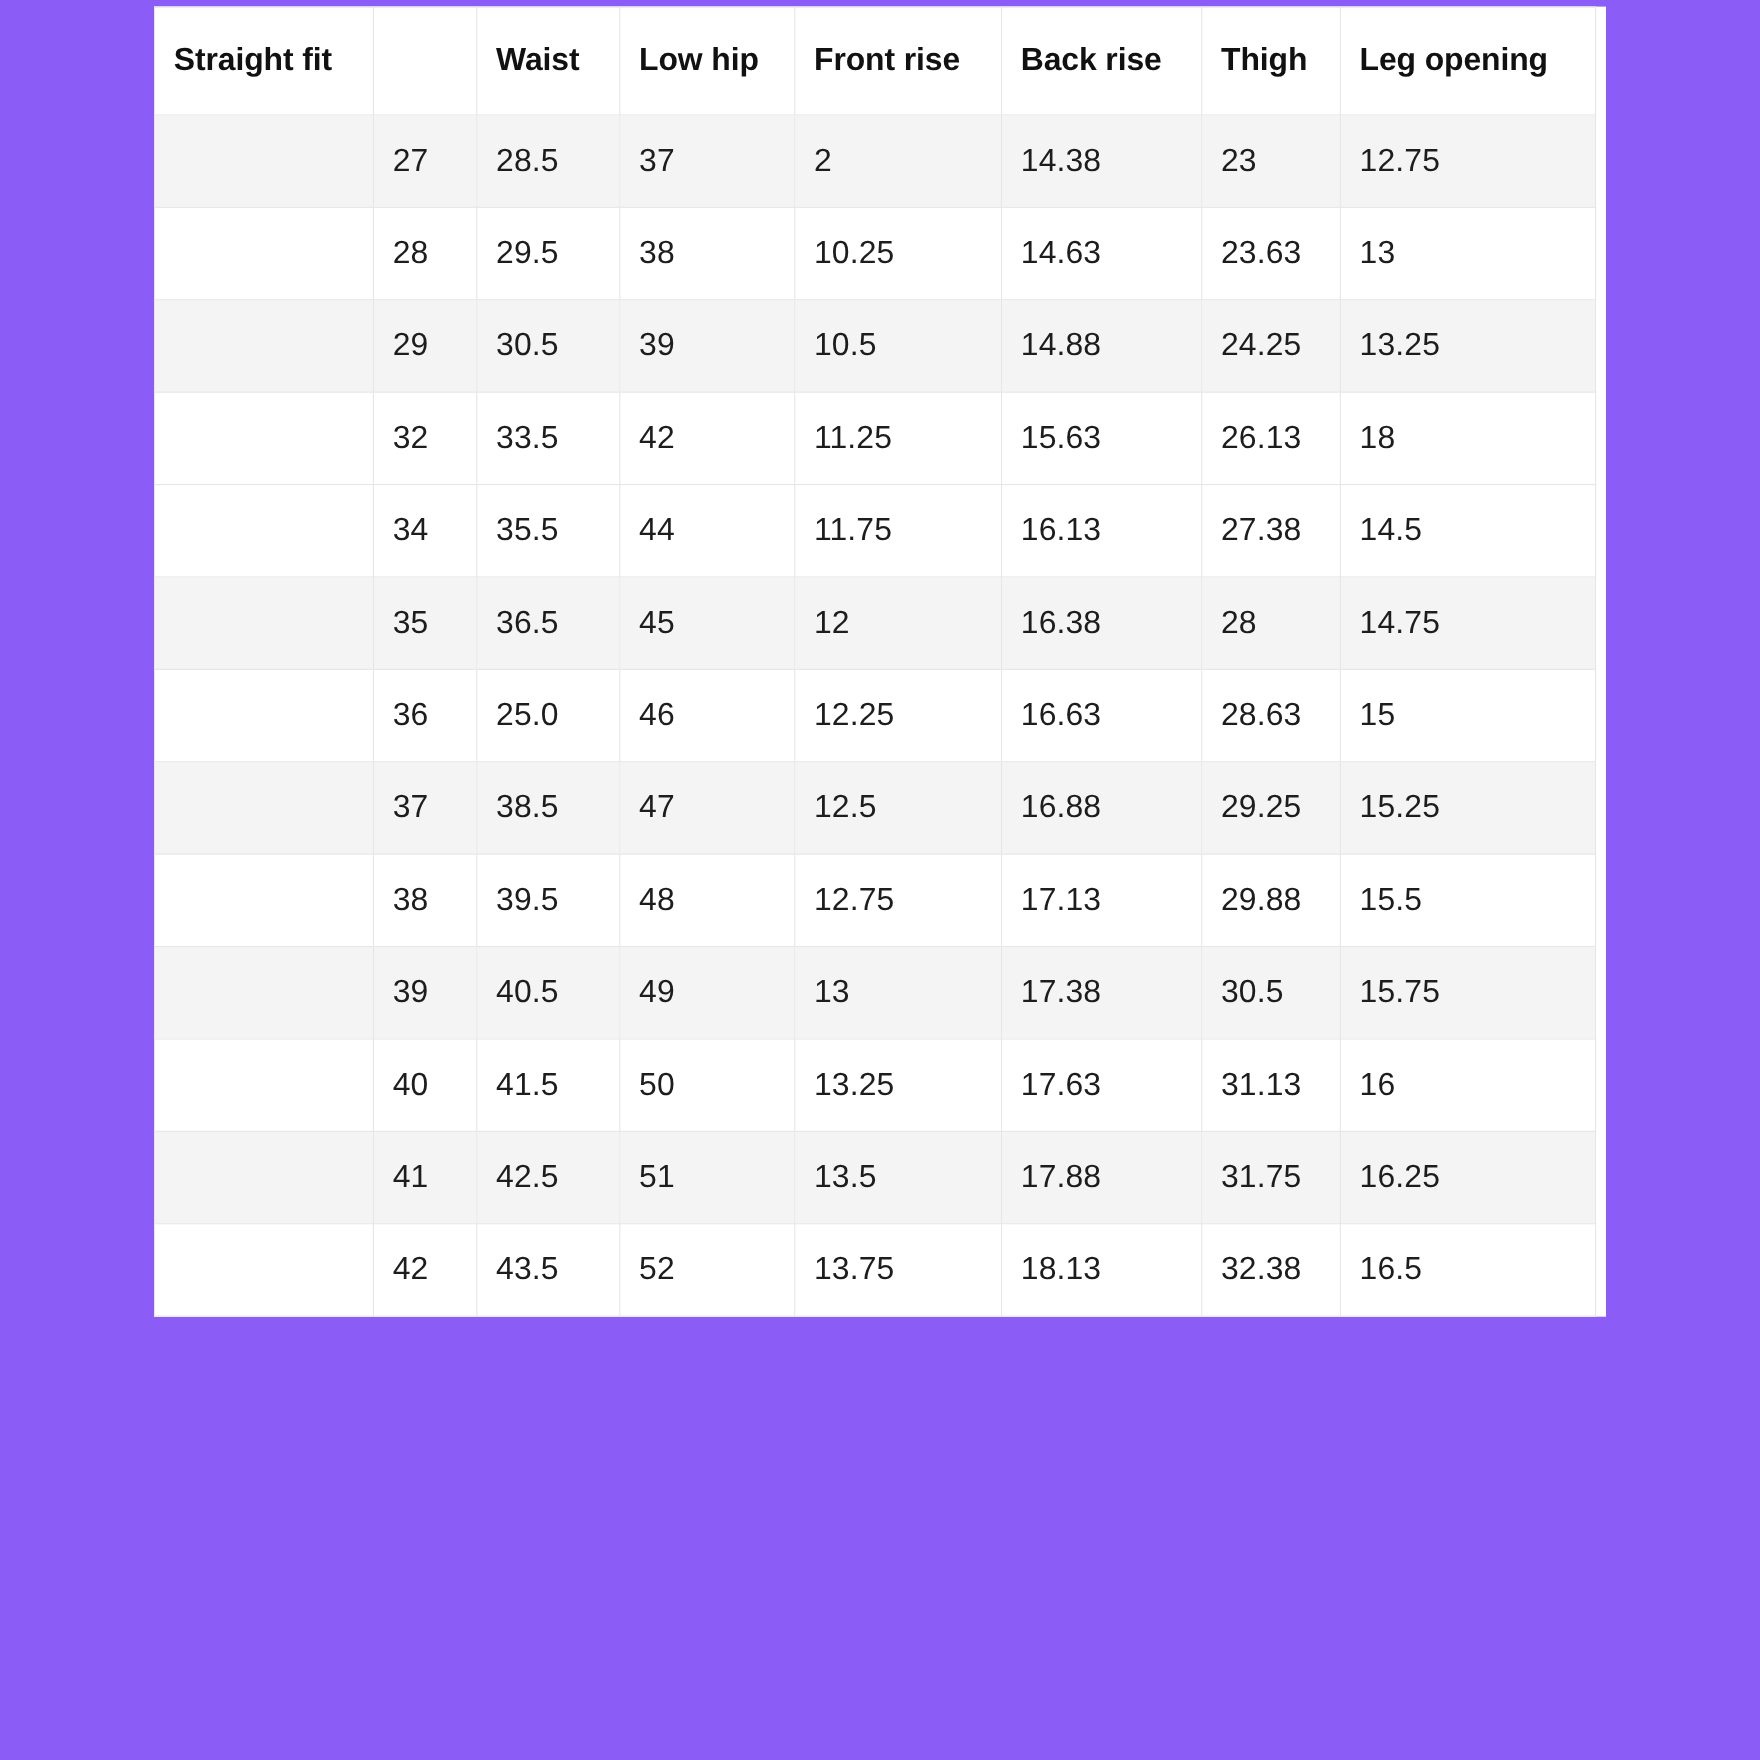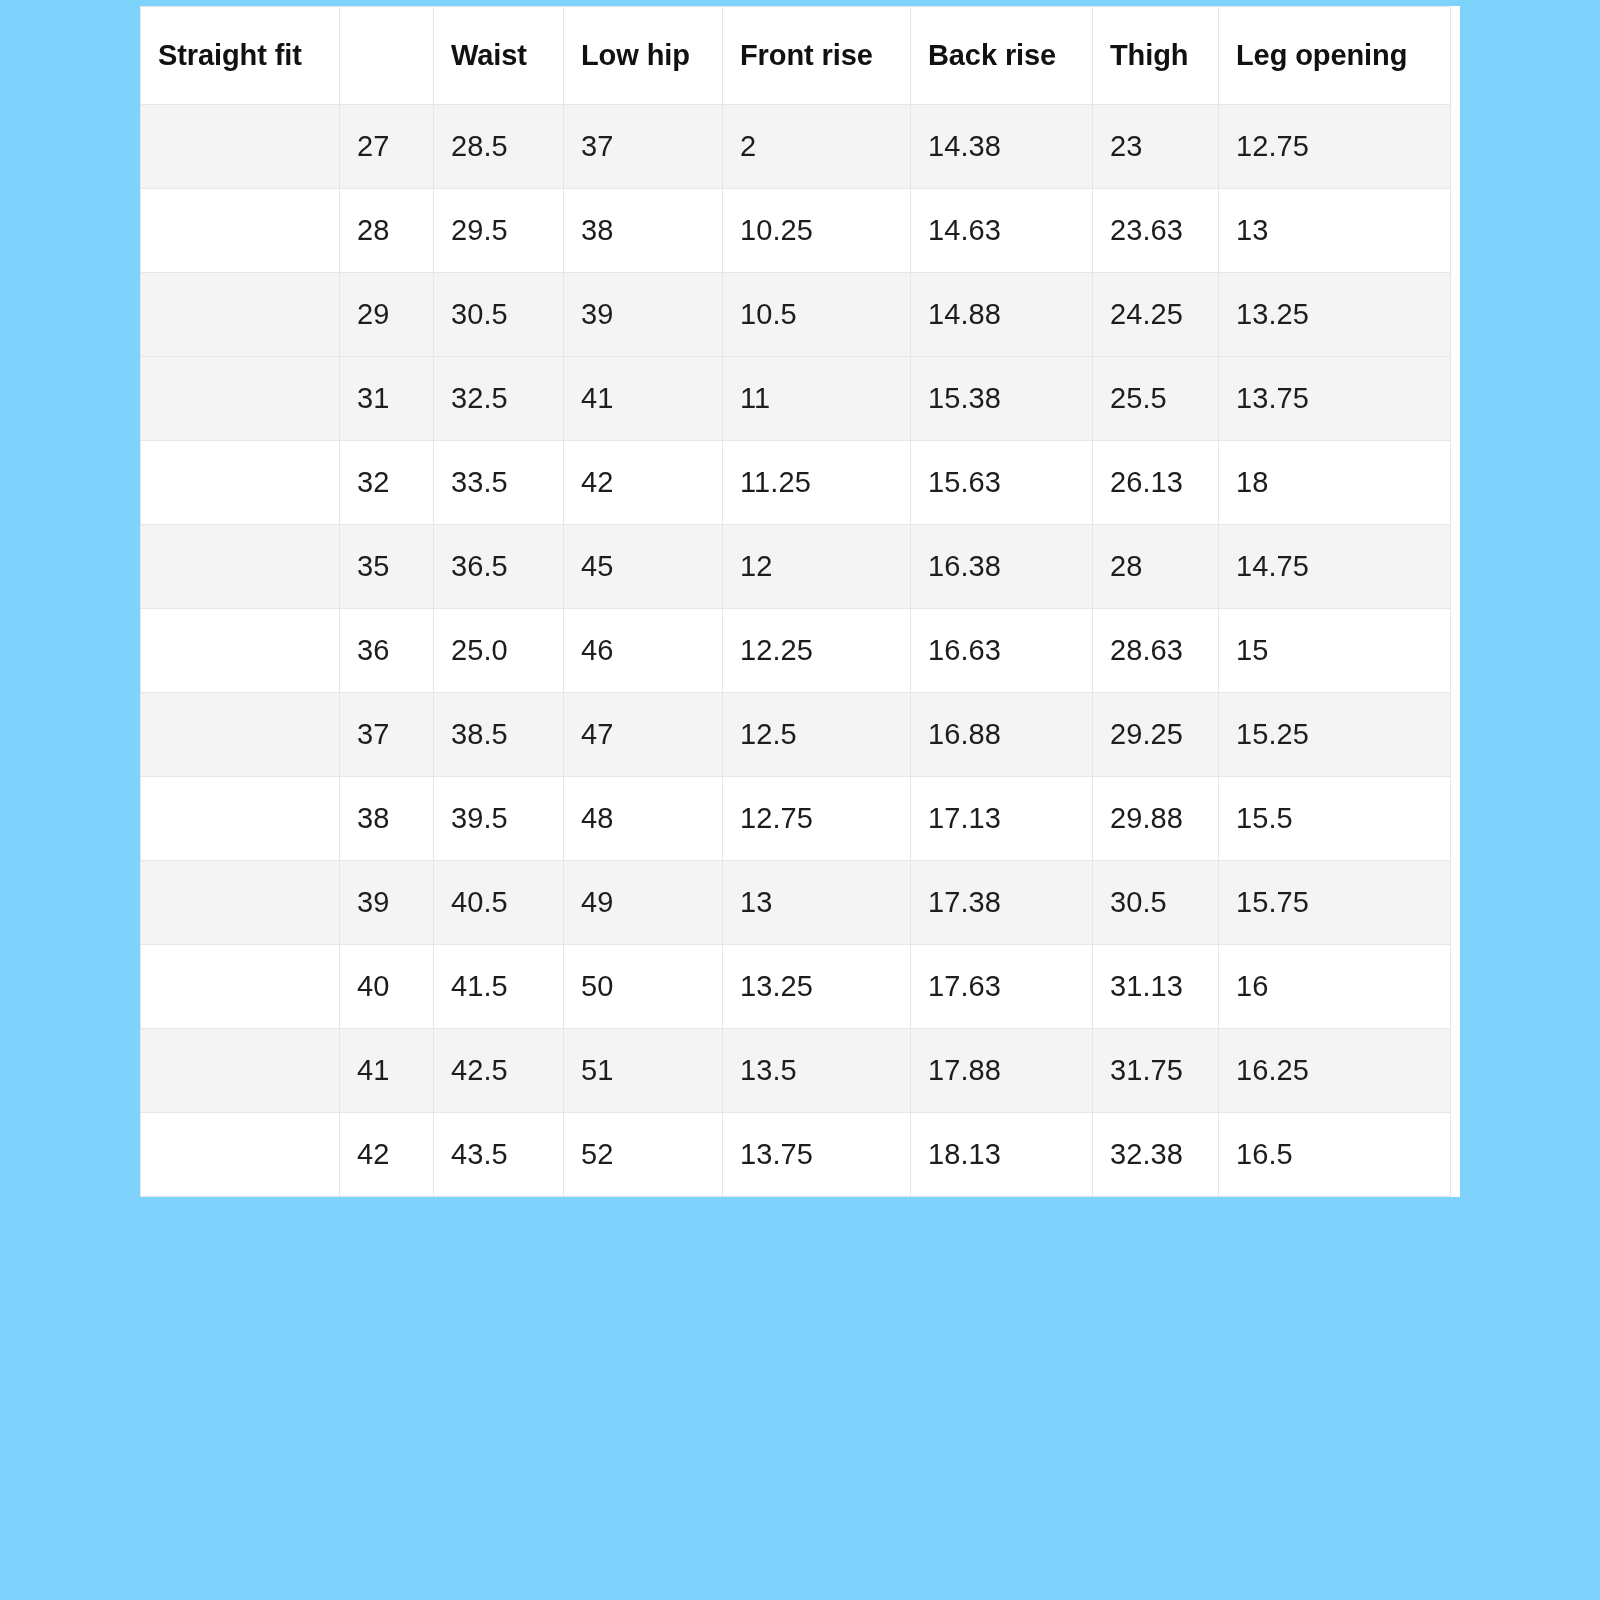--- a/index.html
+++ b/index.html
@@ -14,21 +14,21 @@
   body {
     font-family: "Liberation Sans", sans-serif;
     color: #1a1a1a;
     -webkit-font-smoothing: antialiased;
   }
 
   #page {
     position: relative;
     width: 1600px;
     height: 1600px;
-    background: #7dd3fc;
+    background: #8b5cf6;
     overflow: hidden;
     text-decoration: underline;
   }
 
   
   #table-wrap {
     position: absolute;
     left: 140px;
     top: 6px;
     width: 1320px;
@@ -136,40 +136,40 @@
           <tr class="row-odd">
             <td class="fit-cell"></td>
             <td>29</td>
             <td>30.5</td>
             <td>39</td>
             <td>10.5</td>
             <td>14.88</td>
             <td>24.25</td>
             <td>13.25</td>
           </tr>
-          <tr class="row-odd">
-            <td class="fit-cell"></td>
-            <td>31</td>
-            <td>32.5</td>
-            <td>41</td>
-            <td>11</td>
-            <td>15.38</td>
-            <td>25.5</td>
-            <td>13.75</td>
-          </tr>
           <tr class="row-even">
             <td class="fit-cell"></td>
             <td>32</td>
             <td>33.5</td>
             <td>42</td>
             <td>11.25</td>
             <td>15.63</td>
             <td>26.13</td>
             <td>18</td>
           </tr>
+          <tr class="row-even">
+            <td class="fit-cell"></td>
+            <td>34</td>
+            <td>35.5</td>
+            <td>44</td>
+            <td>11.75</td>
+            <td>16.13</td>
+            <td>27.38</td>
+            <td>14.5</td>
+          </tr>
           <tr class="row-odd">
             <td class="fit-cell"></td>
             <td>35</td>
             <td>36.5</td>
             <td>45</td>
             <td>12</td>
             <td>16.38</td>
             <td>28</td>
             <td>14.75</td>
           </tr>

